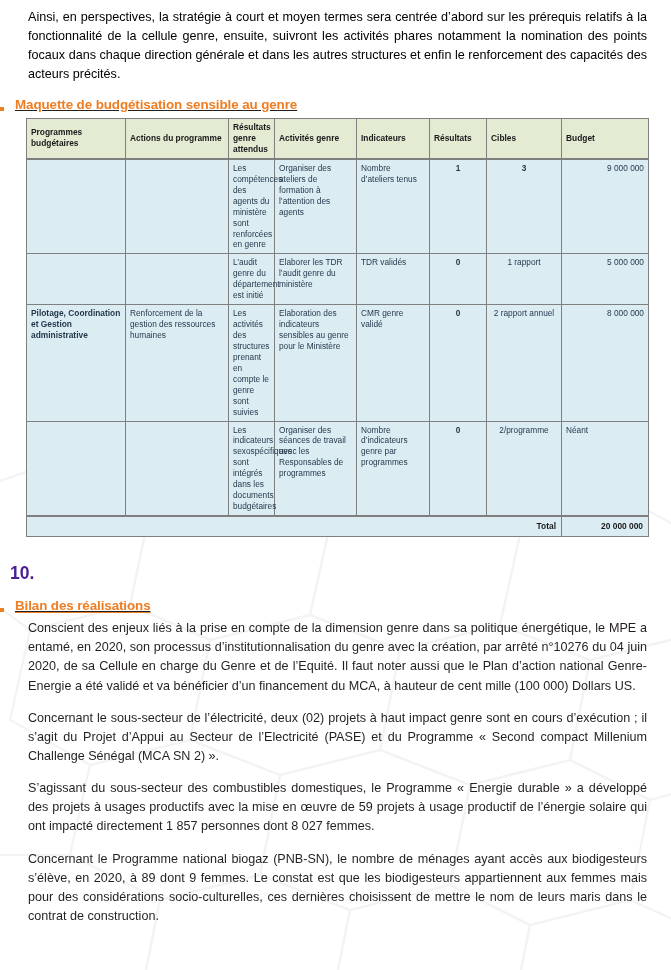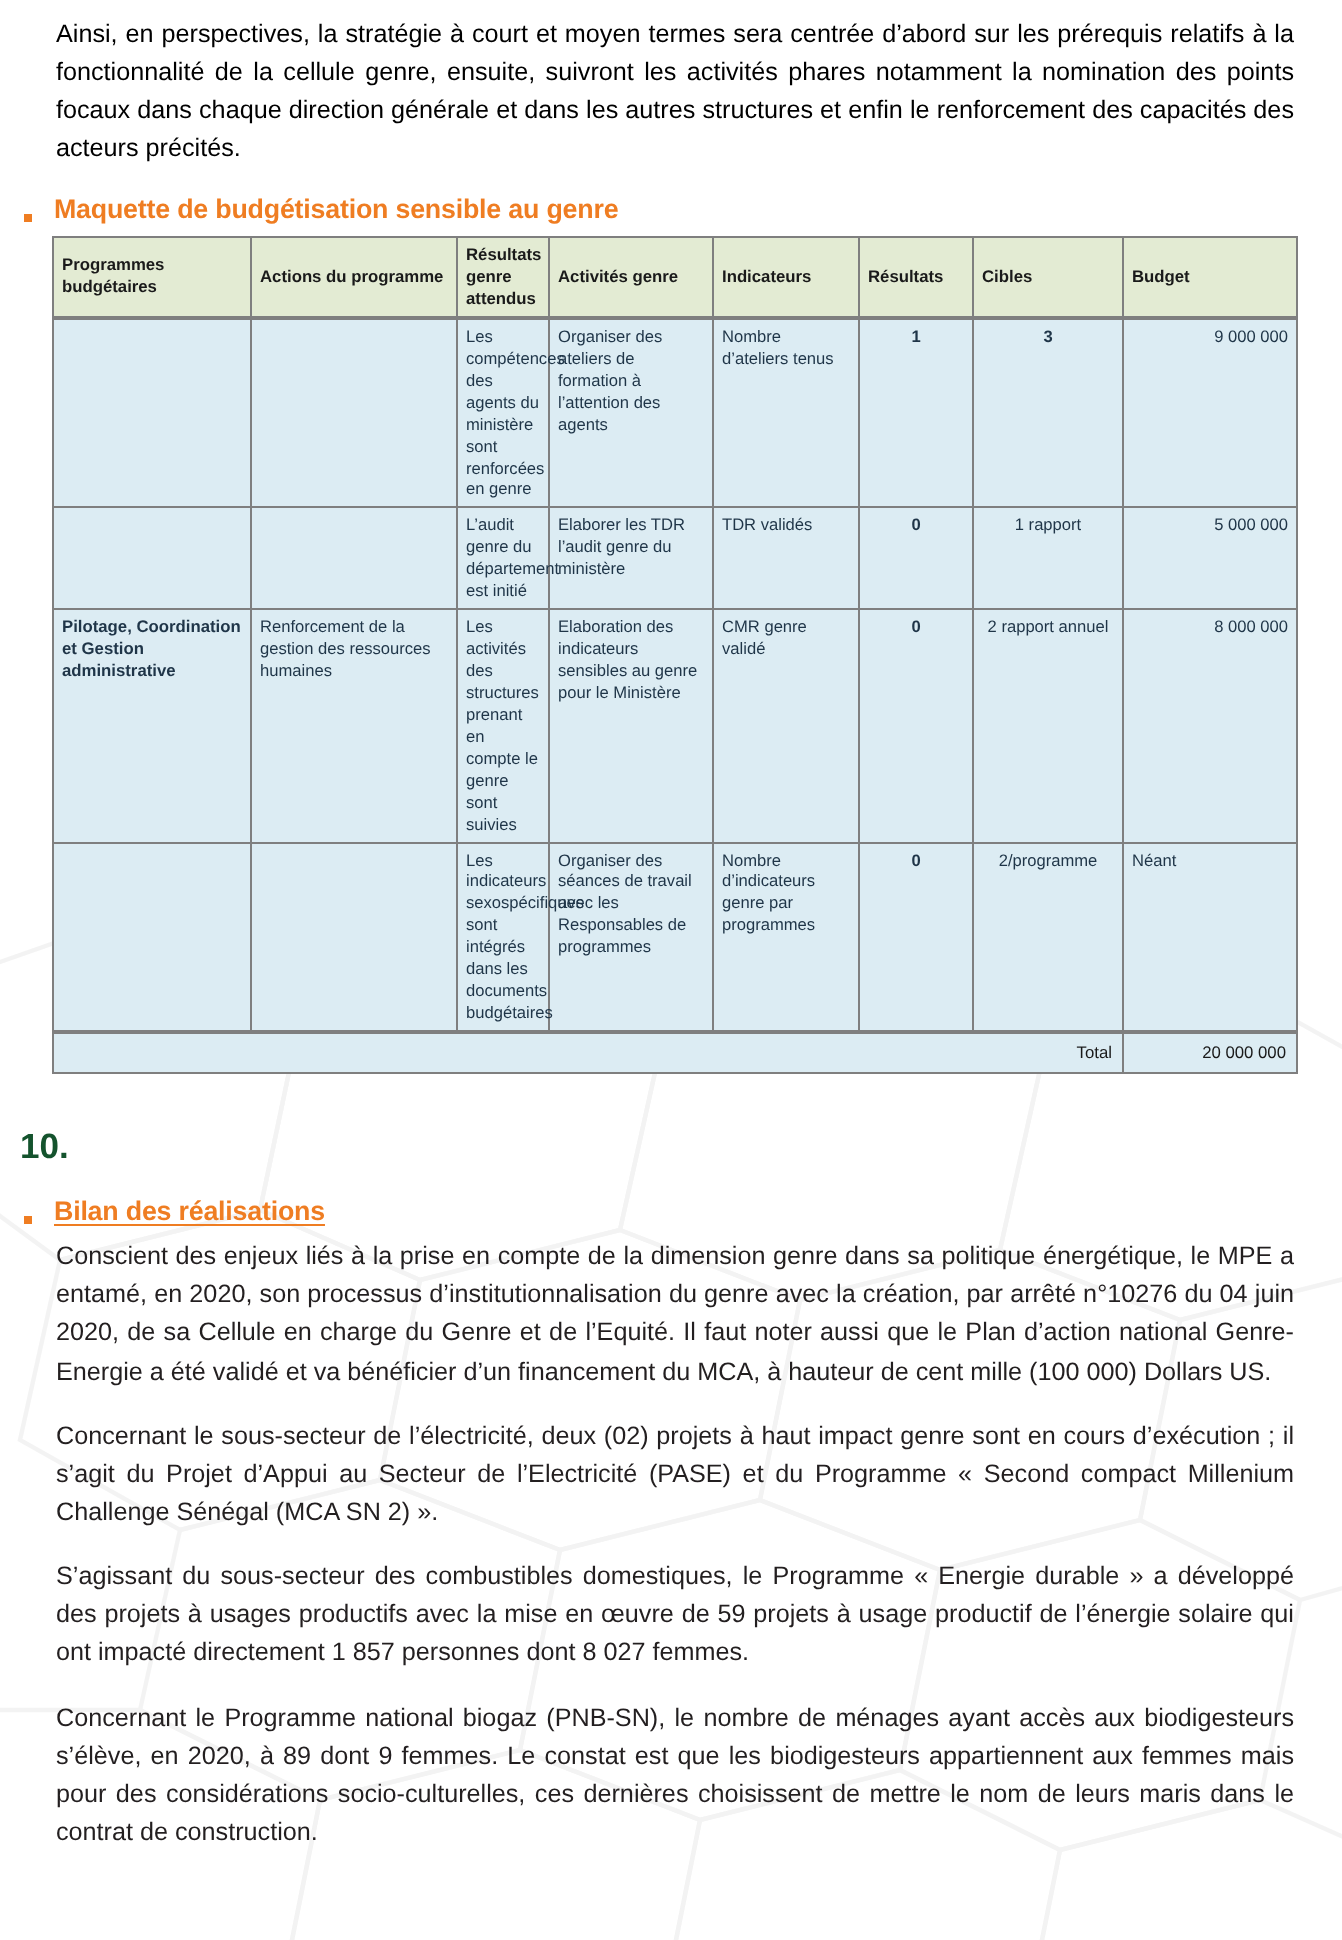--- a/index.html
+++ b/index.html
@@ -42,21 +42,21 @@
     line-height: 1.52;
     text-align: justify;
     color: #000000;
   }
 
   
   .bullet-head {
     display: flex;
     align-items: center;
     margin: 12px 0 5px 0;
-    padding-left: 12px;
+    text-decoration: underline;
   }
   .bullet-square {
     width: 4px;
     height: 4px;
     background: #ef7d22;
     margin-top: 8px;
     margin-right: 11px;
     flex: none;
   }
   .bullet-head-text {
@@ -110,37 +110,37 @@
     font-weight: bold;
     font-size: 8.4px;
     padding-bottom: 4px;
   }
   td.act {
     vertical-align: bottom;
     padding-bottom: 4px;
   }
   tr.total td {
     background: #fbdfce;
-    font-weight: normal;
+    font-weight: bold;
     font-size: 8.4px;
     color: #1a1a1a;
     text-align: right;
     vertical-align: middle;
     height: 15px;
     padding: 2px 5px;
     border-top: 2px solid #7f7f7f;
   }
 
   
   .section-title {
     display: flex;
     align-items: baseline;
     margin: 26px 0 0 0;
     padding-left: 10px;
-    color: #14532d;
+    color: #4c1d95;
     font-size: 17.5px;
     font-weight: bold;
   }
   .section-num {
     margin-right: 17px;
   }
   .section-name {
     text-decoration: underline;
     text-underline-offset: 3px;
   }

